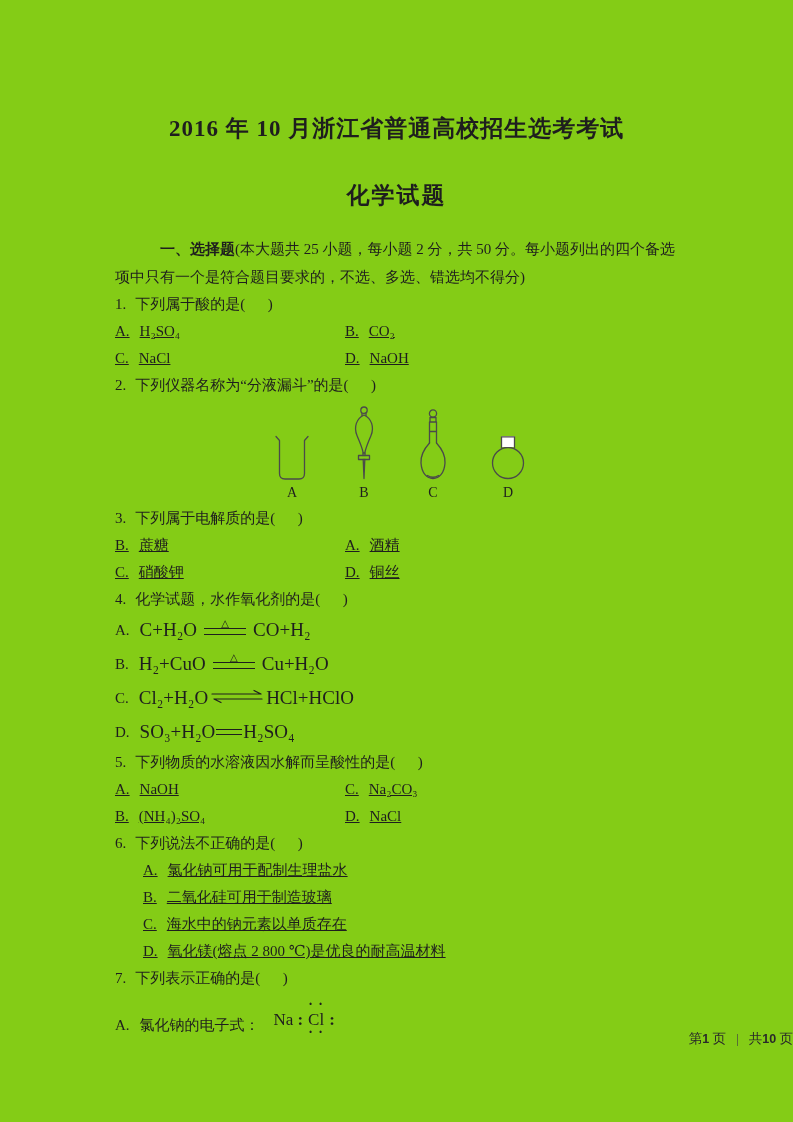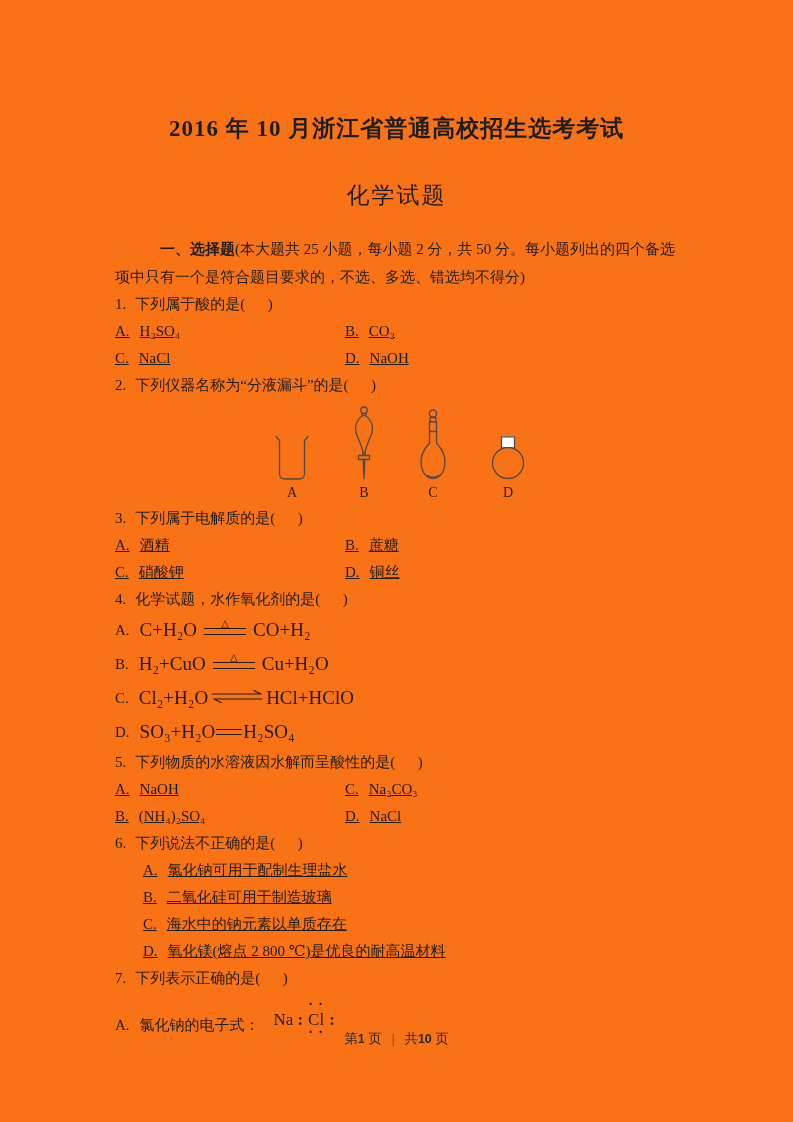--- a/index.html
+++ b/index.html
@@ -1,28 +1,28 @@
 <!DOCTYPE html>
 <html><head>
 <meta charset="utf-8">
 <style>
   html,body{margin:0;padding:0;}
   body{
     width:793px;height:1122px;background:#ffffff;
     font-family:"Liberation Serif","DejaVu Serif","DejaVu Sans",serif;
     color:#1e1e1e;
   }
-  .page{position:relative;width:793px;height:1122px;overflow:hidden;background:#f97316;}
+  .page{position:relative;width:793px;height:1122px;overflow:hidden;background:#84cc16;}
   .title{
     margin:0;padding-top:114px;text-align:center;
     font-size:23px;line-height:30px;font-weight:bold;letter-spacing:1px;
   }
   .subtitle{
     margin:37px 0 0;text-align:center;
-    font-size:23px;line-height:30px;font-weight:normal;letter-spacing:2px;
+    font-size:23px;line-height:30px;font-weight:bold;letter-spacing:2px;
   }
   .content{margin:24px 108px 0 115px;font-size:15px;}
   .pre{white-space:pre-wrap;margin-top:13px;}
   .section{margin:0;line-height:28px;}
   .section b{font-weight:bold;margin-left:45px;}
   .qline{line-height:27px;}
   .qnum{margin-right:9px;}
   .opts2{display:grid;grid-template-columns:230px 1fr;}
   .opt{line-height:27px;text-decoration:underline;}
   .opt1col .opt{display:block;margin-left:28px;}
@@ -45,21 +45,21 @@
   
   .q7a{display:flex;align-items:flex-end;height:46px;}
   .q7a .txt{line-height:26px;}
   .lewis{display:inline-flex;align-items:center;margin-left:14px;margin-bottom:8px;font-size:17px;}
   .lcolon{font-weight:bold;margin:0 4px;}
   .clw{position:relative;display:inline-block;padding:0 1px;}
   .ldots{position:absolute;left:50%;transform:translateX(-50%);font-size:14px;line-height:6px;letter-spacing:1px;white-space:pre;font-weight:bold;}
   .lt{top:-8px;}
   .lb{bottom:-6px;}
   
-  .footer{position:absolute;top:1030px;left:0;width:100%;text-align:center;font-size:13.5px;color:#2a2a2a;}
+  .footer{position:absolute;top:1030px;left:0;width:100%;text-align:right;font-size:13.5px;color:#2a2a2a;}
   .fnum{font-weight:bold;font-family:"Liberation Sans","DejaVu Sans",sans-serif;font-size:12.5px;}
   .fsep{margin:0 10px;color:#444;}
   svg .ln{fill:none;stroke:#4a4a4a;stroke-width:1.3;stroke-linecap:round;stroke-linejoin:round;}
   svg .mask{fill:#ffffff;stroke:none;}
 </style>
 </head>
 <body>
 
 <div class="page">
 
@@ -123,22 +123,22 @@
     </div>
     <div class="fig-labels">
       <div class="fig-label fl-a">A</div>
       <div class="fig-label fl-b">B</div>
       <div class="fig-label fl-c">C</div>
       <div class="fig-label fl-d">D</div>
     </div>
 
     <div class="qline"><span class="qnum">3.</span><span class="pre">下列属于电解质的是(      )</span></div>
     <div class="opts2">
+      <div class="opt"><span class="olabel">B.</span><span>蔗糖</span></div>
       <div class="opt"><span class="olabel">A.</span><span>酒精</span></div>
-      <div class="opt"><span class="olabel">B.</span><span>蔗糖</span></div>
       <div class="opt"><span class="olabel">C.</span><span>硝酸钾</span></div>
       <div class="opt"><span class="olabel">D.</span><span>铜丝</span></div>
     </div>
 
     <div class="qline"><span class="qnum">4.</span><span class="pre">化学试题，水作氧化剂的是(      )</span></div>
 
     <div class="eqrow">
       <span class="olabel">A.</span>
         <span class="eq-part">C+H₂O</span>
         <span class="op-de">

